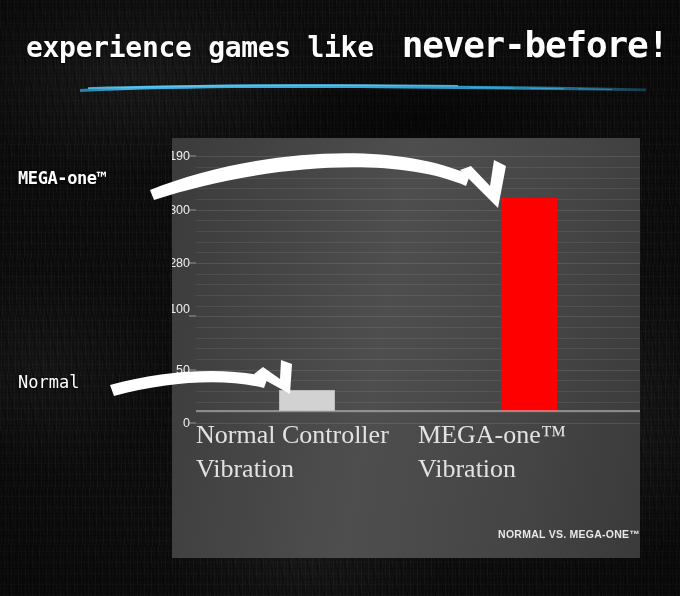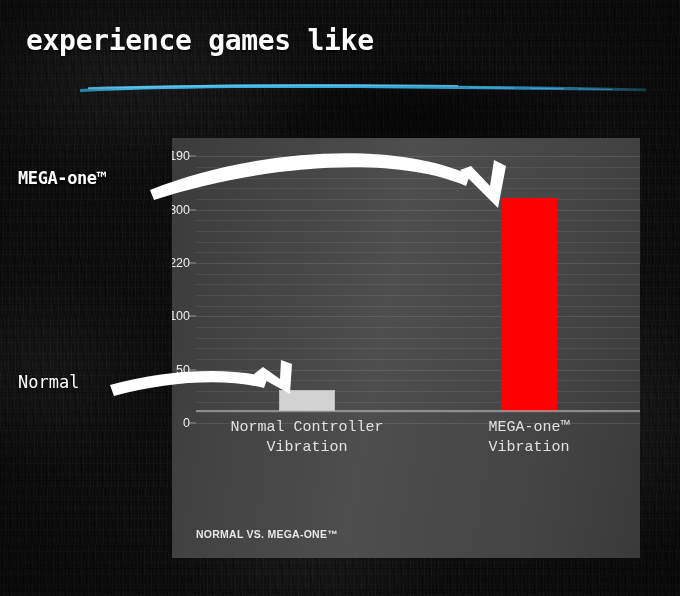--- a/index.html
+++ b/index.html
@@ -100,27 +100,27 @@
   .bar { position:absolute; bottom:0; }
   #bar-normal { background:#d2d2d2; border:1px solid #bcbcbc; }
   #bar-mega   { background:#fe0000; }
 
   
   #cats {
     position:absolute; left:24px; right:0; top:280px; height:90px;
     display:flex;
   }
   #cats .cat {
-    flex:1; text-align:center;
-    font-size:15px; color:#e2e2e2; line-height:1.32;
-    font-family:Liberation Mono, monospace; font-weight:400;
+    flex:1; 
+    font-size:26px; color:#e2e2e2; line-height:1.32;
+    font-family:Liberation Serif, serif; font-weight:400;
   }
   #axis-title-x {
     position:absolute; left:24px; right:0; top:390px;
-    text-align:left; font-size:10.5px; font-weight:700;
+    text-align:right; font-size:10.5px; font-weight:700;
     color:#e8e8e8; letter-spacing:.25px;
   }
   #axis-title-y {
     position:absolute; left:2px; top:282px;
     font-size:10.5px; font-weight:700; color:#f2f2f2;
     letter-spacing:.45px; white-space:nowrap;
     transform-origin:left bottom;
     transform:rotate(-90deg) translate(-100%,0);
   }
 
@@ -142,20 +142,21 @@
 <div id="backdrop">
   <div class="tex1"></div>
   <div class="tex2"></div>
   <div class="tex3"></div>
   <div class="tex4"></div>
 </div>
 <div id="vignette"></div>
 
 <div id="headline">
   <span class="h-small">experience games like</span>
+  <span class="h-big">never-before!</span>
 </div>
 
 <svg id="brush" viewBox="0 0 570 16" preserveAspectRatio="none">
   <defs>
     <linearGradient id="bg1" x1="0" y1="0" x2="1" y2="0">
       <stop offset="0" stop-color="#2f9fd2" stop-opacity="0.75"></stop>
       <stop offset="0.08" stop-color="#3fb4e4" stop-opacity="1"></stop>
       <stop offset="0.55" stop-color="#35a8d8" stop-opacity="1"></stop>
       <stop offset="0.80" stop-color="#2f9ccb" stop-opacity="0.85"></stop>
       <stop offset="1" stop-color="#2a90bd" stop-opacity="0.35"></stop>
@@ -199,23 +200,23 @@
       </div>
     <div id="bars-layer">
       <div class="bar" id="bar-normal" style="height: 21.3333px; width: 56px; left: 83px; background: rgb(210, 210, 210);"></div>
       <div class="bar" id="bar-mega" style="height: 213.333px; width: 56px; left: 305px; background: rgb(254, 0, 0);"></div>
     </div>
     <div id="yticks-layer">
         <div class="ytick" style="top: 272px;">0</div>
         <div class="ytickmark" style="top: 272px;"></div>
         <div class="ytick" style="top: 218.667px; margin-left: 40px;">50</div>
         <div class="ytickmark" style="top: 218.667px;"></div>
-        <div class="ytick" style="top: 165px;">100</div>
+        <div class="ytick" style="top: 158px;">100</div>
         <div class="ytickmark" style="top: 165.333px;"></div>
-        <div class="ytick" style="top: 112px;">220</div>
+        <div class="ytick" style="top: 112px;">280</div>
         <div class="ytickmark" style="top: 112px;"></div>
         <div class="ytick" style="top: 58.6667px;">300</div>
         <div class="ytickmark" style="top: 58.6667px;"></div>
         <div class="ytick" style="top: 5.33333px;">190</div>
         <div class="ytickmark" style="top: 5.33333px;"></div>
       </div>
   </div>
 
   <div id="baseline"></div>
 

